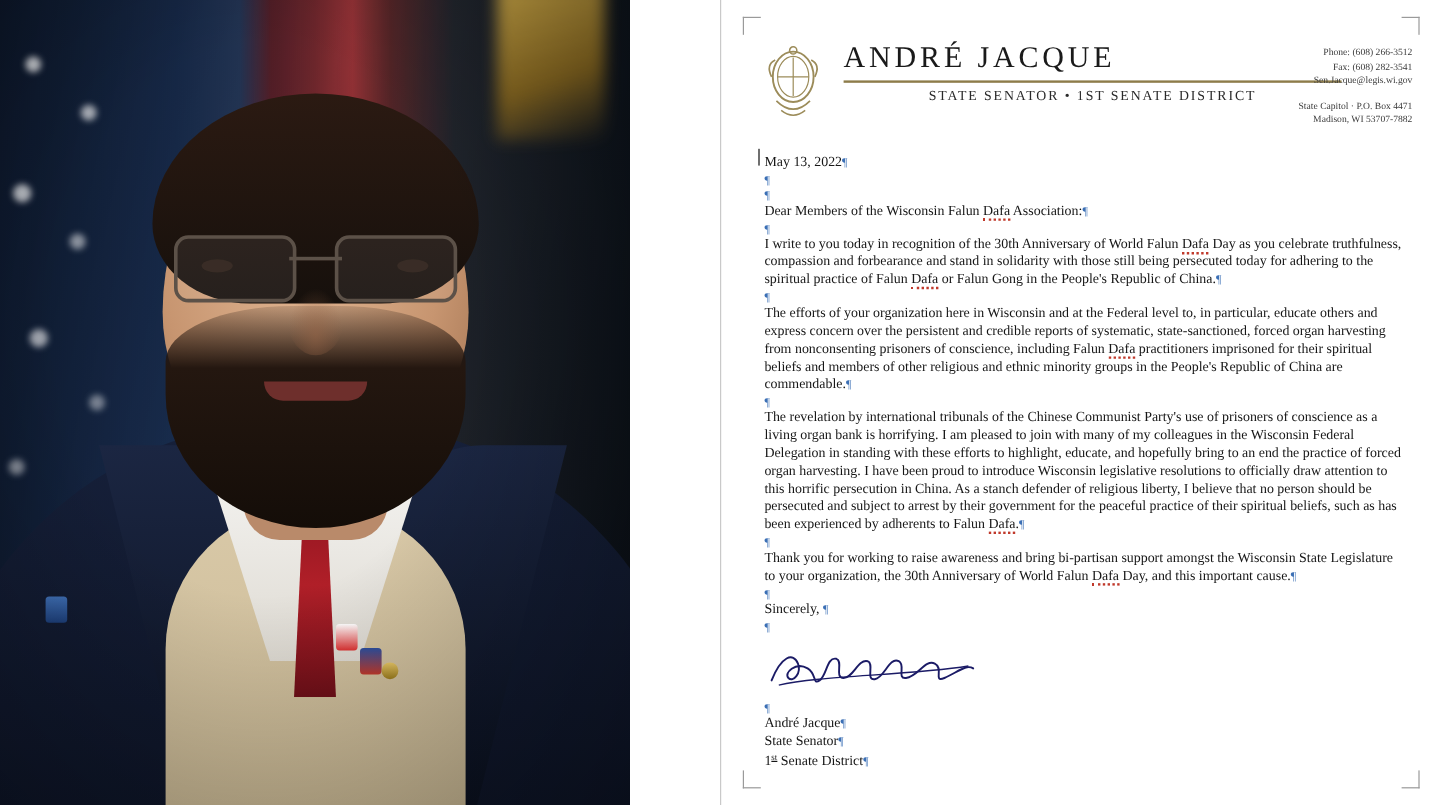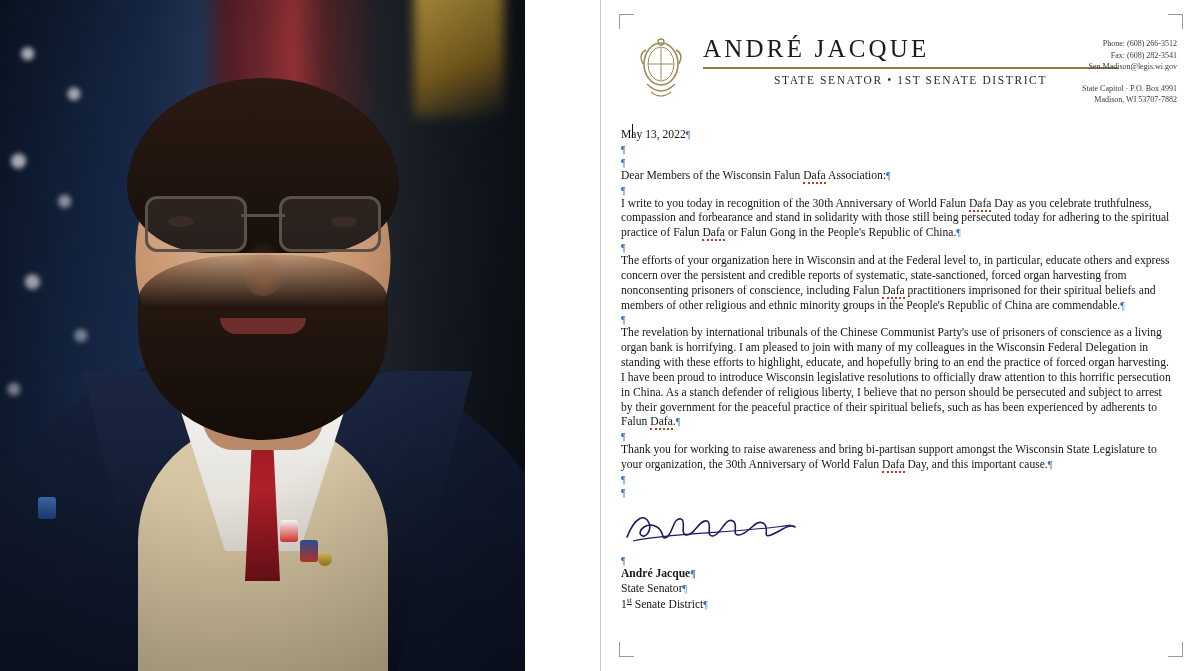--- a/index.html
+++ b/index.html
@@ -332,21 +332,21 @@
     text-align: right;
     font-size: 8px;
     line-height: 1.45;
     color: #3a3a3a;
     font-family: "Liberation Serif", serif;
   }
   .contact .gap { height: 10px; }
 
   .body-text {
     position: absolute;
-    left: 20px;
+    left: 36px;
     right: 30px;
     top: 128px;
     font-size: 11.6px;
     line-height: 1.28;
     color: #161616;
     text-align: left;
   }
   .pilcrow {
     color: #3b6fb5;
     font-size: 10px;
@@ -372,21 +372,21 @@
     height: 14px;
     background: #111;
   }
   .signature {
     margin-top: 4px;
     height: 46px;
     width: 180px;
     color: #1b1b66;
   }
   .sig-name {
-    font-weight: bold;
+    font-weight: normal;
   }
   .sup {
     font-size: 7.5px;
     vertical-align: super;
     text-decoration: underline;
   }
 </style>
 </head>
 <body>
 
@@ -448,23 +448,23 @@
 
         <div class="name-block">
           <div class="sen-name">ANDRÉ JACQUE</div>
           <div class="name-rule"></div>
           <div class="sen-sub">STATE SENATOR • 1ST SENATE DISTRICT</div>
         </div>
 
         <div class="contact">
           <div>Phone: (608) 266-3512</div>
           <div>Fax: (608) 282-3541</div>
-          <div>Sen.Madison@legis.wi.gov</div>
+          <div>Sen.Jacque@legis.wi.gov</div>
           <div class="gap"></div>
-          <div>State Capitol · P.O. Box 4991</div>
+          <div>State Capitol · P.O. Box 4471</div>
           <div>Madison, WI 53707-7882</div>
         </div>
       </div>
 
       <div class="cursor"></div>
 
       <div class="body-text">
 
         <div class="para">
           <span>May 13, 2022</span><span class="pilcrow">¶</span>
@@ -490,20 +490,23 @@
         <div class="para">
           <span>The revelation by international tribunals of the Chinese Communist Party's use of prisoners of conscience as a living organ bank is horrifying.  I am pleased to join with many of my colleagues in the Wisconsin Federal Delegation in standing with these efforts to highlight, educate, and hopefully bring to an end the practice of forced organ harvesting.  I have been proud to introduce Wisconsin legislative resolutions to officially draw attention to this horrific persecution in China.  As a stanch defender of religious liberty, I believe that no person should be persecuted and subject to arrest by their government for the peaceful practice of their spiritual beliefs, such as has been experienced by adherents to Falun <span class="spell">Dafa</span>.</span><span class="pilcrow">¶</span>
         </div>
         <div class="blank"><span class="pilcrow">¶</span></div>
 
         <div class="para">
           <span>Thank you for working to raise awareness and bring bi-partisan support amongst the Wisconsin State Legislature to your organization, the 30th Anniversary of World Falun <span class="spell">Dafa</span> Day, and this important cause.</span><span class="pilcrow">¶</span>
         </div>
         <div class="blank"><span class="pilcrow">¶</span></div>
 
+        <div class="para">
+          <span>Sincerely,</span> <span class="pilcrow">¶</span>
+        </div>
         <div class="blank"><span class="pilcrow">¶</span></div>
 
         <svg class="signature" viewBox="0 0 180 46">
           <path d="M6 34 C14 14, 24 10, 28 20 C31 28, 24 36, 20 32 C16 28, 26 18, 36 24 C44 29, 40 38, 46 34 C52 30, 52 14, 60 16 C66 18, 58 32, 66 32 C74 32, 78 16, 86 18 C92 20, 84 34, 92 33 C100 32, 104 14, 112 18 C118 21, 110 33, 118 32 C128 31, 134 16, 142 20 C150 24, 140 36, 150 32 C160 28, 168 20, 174 24" fill="none" stroke="#1b1b66" stroke-width="1.6" stroke-linecap="round"></path>
           <path d="M12 38 C44 30, 120 30, 170 22" fill="none" stroke="#1b1b66" stroke-width="1.1"></path>
         </svg>
 
         <div class="blank"><span class="pilcrow">¶</span></div>
 
         <div class="para sig-name">

